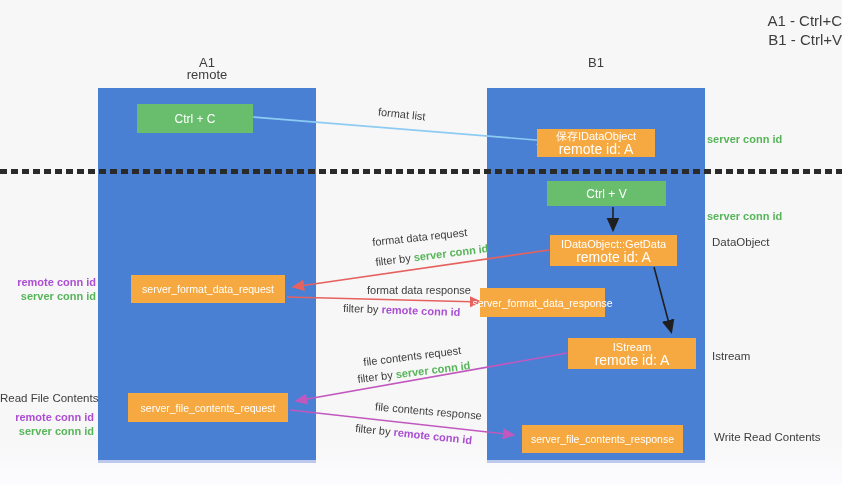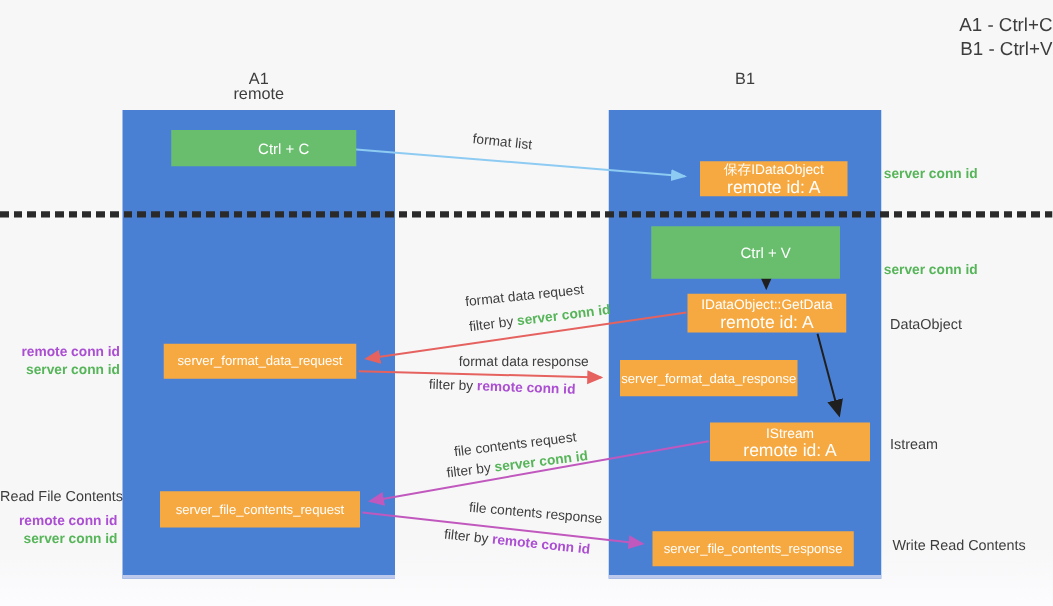--- a/index.html
+++ b/index.html
@@ -11,21 +11,21 @@
   .title{left:0;right:0;top:11px;text-align:right;color:#3d3d3d;font-size:15px;line-height:19px;}
   .col-header{top:57px;width:218px;text-align:center;color:#3d3d3d;font-size:13px;line-height:12px;}
 
   .lifeline{top:88px;width:218px;height:372px;background:#4a80d4;border-bottom:3px solid #bcc9ec;z-index:1;}
 
   .dotted{left:0;top:169px;width:842px;height:5px;z-index:2;
           background:repeating-linear-gradient(90deg,#2a2a2a 0 7px,transparent 7px 11px);}
 
   svg.arrows{left:0;top:0;z-index:2;pointer-events:none;}
 
-  .btn-green{background:#69be6e;color:#fff;font-size:12px;display:flex;align-items:center;justify-content:center;z-index:3;padding-left:32px;}
+  .btn-green{background:#69be6e;color:#fff;font-size:12px;display:flex;align-items:center;justify-content:center;z-index:3;}
   .box-orange{background:#f7a941;color:#fff;display:flex;flex-direction:column;align-items:center;justify-content:center;z-index:3;text-align:center;}
   .box-orange .l1{font-size:11px;line-height:13px;}
   .box-orange .l2{font-size:14px;line-height:13px;}
   .box-orange.single{font-size:10.5px;}
 
   .lbl{font-size:11px;color:#3d3d3d;white-space:nowrap;z-index:4;}
   .lbl b.green{color:#57b559;}
   .lbl b.purple{color:#ab4ed2;}
   .side-dark{font-size:11.5px;color:#3d3d3d;white-space:nowrap;z-index:4;}
   .side-green{font-size:11px;font-weight:bold;color:#57b559;white-space:nowrap;z-index:4;}
@@ -79,44 +79,44 @@
     <line x1="567" y1="353" x2="296" y2="401" stroke="#c158be" stroke-width="1.6" marker-end="url(#m-magenta)"></line>
     <line x1="290" y1="410" x2="514" y2="435" stroke="#c158be" stroke-width="1.6" marker-end="url(#m-magenta)"></line>
   </svg>
 
   <div class="abs btn-green" style="left:137px;top:104px;width:116px;height:29px;">Ctrl + C</div>
 
   <div class="abs box-orange single" style="left:131px;top:275px;width:154px;height:28px;">server_format_data_request</div>
 
   <div class="abs box-orange single" style="left:128px;top:393px;width:160px;height:29px;">server_file_contents_request</div>
 
-  <div class="abs box-orange" style="left:560px;top:129px;width:118px;height:28px;">
+  <div class="abs box-orange" style="left:537px;top:129px;width:118px;height:28px;">
     <div class="l1">保存IDataObject</div>
     <div class="l2">remote id: A</div>
   </div>
 
-  <div class="abs btn-green" style="left:521px;top:181px;width:119px;height:42px;">Ctrl + V</div>
+  <div class="abs btn-green" style="left:547px;top:181px;width:119px;height:25px;">Ctrl + V</div>
 
   <div class="abs box-orange" style="left:550px;top:235px;width:127px;height:31px;">
     <div class="l1">IDataObject::GetData</div>
     <div class="l2">remote id: A</div>
   </div>
 
-  <div class="abs box-orange single" style="left:496px;top:288px;width:142px;height:29px;">server_format_data_response</div>
+  <div class="abs box-orange single" style="left:480px;top:288px;width:125px;height:29px;">server_format_data_response</div>
 
   <div class="abs box-orange" style="left:568px;top:338px;width:128px;height:31px;">
     <div class="l1">IStream</div>
     <div class="l2">remote id: A</div>
   </div>
 
   <div class="abs box-orange single" style="left:522px;top:425px;width:161px;height:28px;">server_file_contents_response</div>
 
   <div class="abs side-green" style="left:707px;top:133px;">server conn id</div>
   <div class="abs side-green" style="left:707px;top:210px;">server conn id</div>
-  <div class="abs side-dark" style="left:712px;top:254px;">DataObject</div>
+  <div class="abs side-dark" style="left:712px;top:236px;">DataObject</div>
   <div class="abs side-dark" style="left:712px;top:350px;">Istream</div>
   <div class="abs side-dark" style="left:714px;top:431px;">Write Read Contents</div>
 
   <div class="abs left-ids" style="top:275px;">
     <div class="remote">remote conn id</div>
     <div class="server">server conn id</div>
   </div>
   <div class="abs side-dark" style="left:0;width:93px;text-align:right;top:392px;">Read File Contents</div>
   <div class="abs left-ids" style="top:410px;width:94px;">
     <div class="remote">remote conn id</div>

